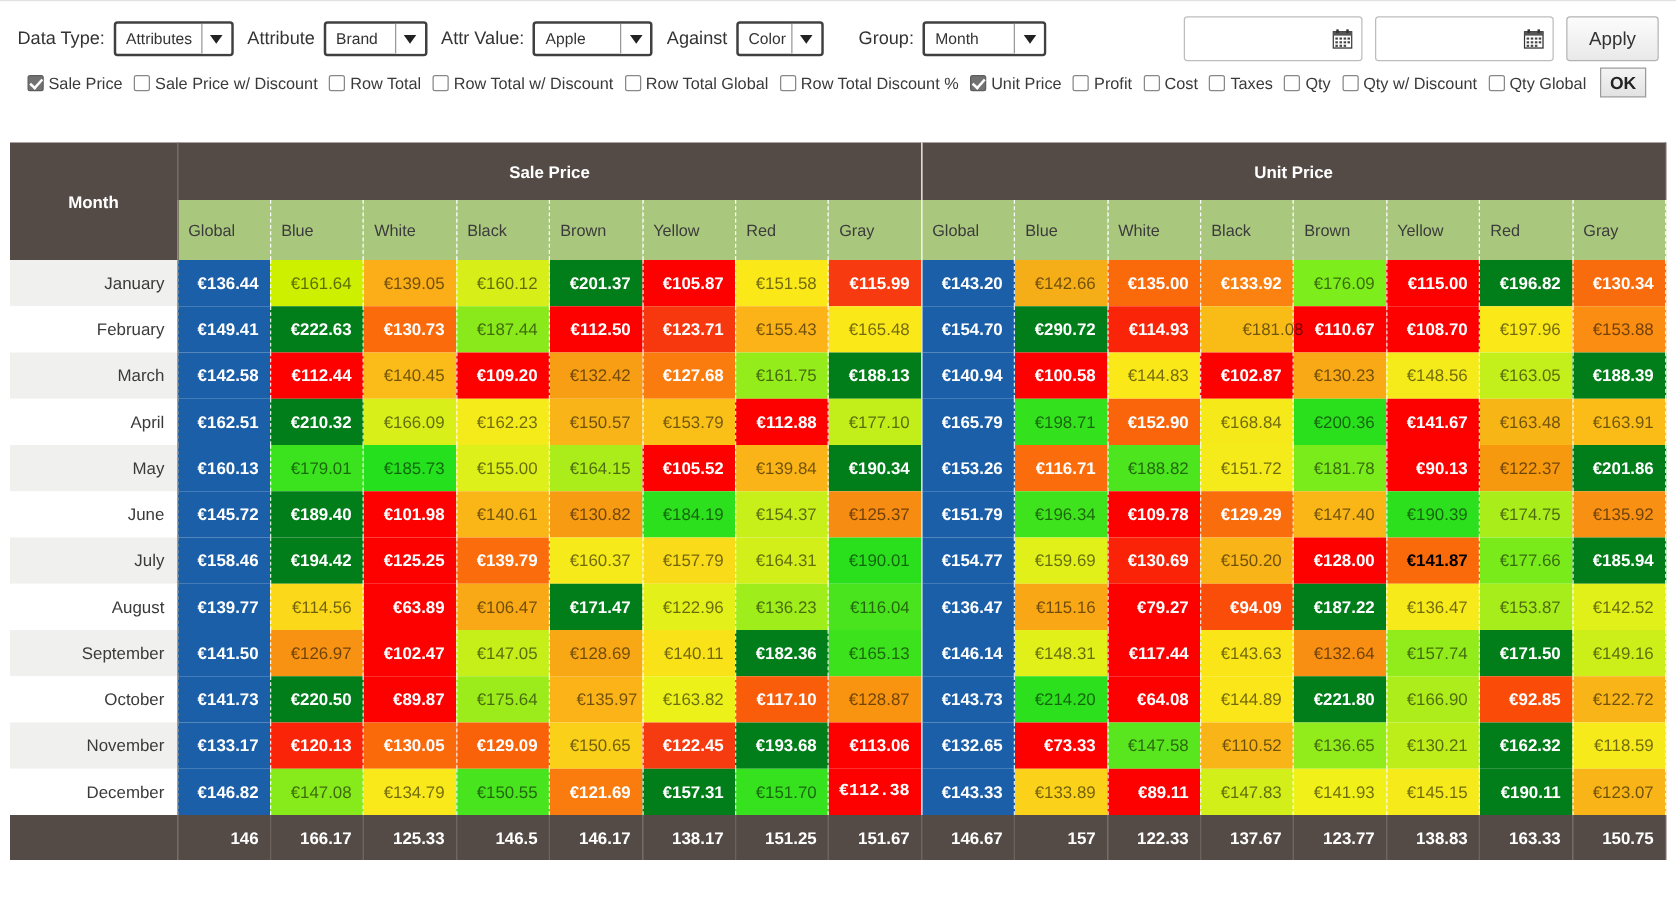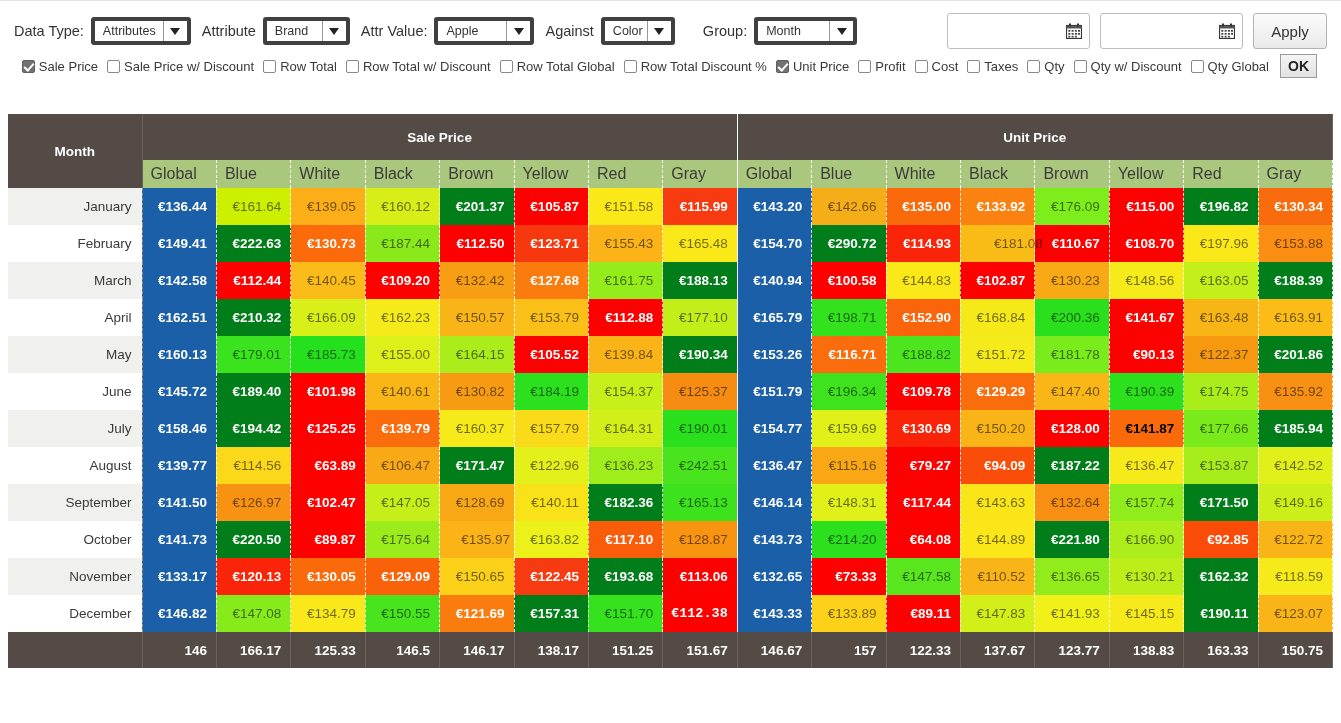--- a/index.html
+++ b/index.html
@@ -24,21 +24,21 @@
     font-size: 14.5px;
     color: #333333;
     white-space: nowrap;
   }
   .ml { margin-left: 7px; }
   .selwrap {
     display: inline-flex;
     align-items: stretch;
     height: 28px;
     margin: 0 4px 0 7px;
-    border: 4px solid #404040;
+    border: 2px solid #404040;
     border-radius: 3px;
     background: #fff;
     overflow: hidden;
   }
   .selwrap .selval {
     display: flex;
     align-items: center;
     padding: 0 8px;
     font-size: 12.5px;
     color: #333;
@@ -160,23 +160,23 @@
     color: #ffffff;
     font-size: 13.5px;
     font-weight: bold;
     height: 46px;
     text-align: center;
     border-right: 1px solid #6d625c;
   }
   .hdr-green {
     background: #aac77e;
     color: #3b3b3b;
-    font-size: 16px;
+    font-size: 13px;
     font-weight: normal;
-    height: 28px;
+    height: 48px;
     text-align: left;
     padding-left: 8px !important;
     border-right: 1px dashed #ffffff;
   }
   .hdr-green.plain { border-right: 1px solid #aac77e; }
   .rowlabel {
     text-align: right;
     padding-right: 10px !important;
     font-size: 13.5px;
     color: #3a3a3a;
@@ -527,21 +527,21 @@
         </tr>
         <tr class="">
           <td class="rowlabel">August</td>
           <td class="cell bold" style="background: rgb(26, 95, 168); color: rgb(255, 255, 255);">€139.77</td>
           <td class="cell" style="background: rgb(251, 216, 25); color: rgba(0, 0, 0, 0.55);">€114.56</td>
           <td class="cell bold" style="background: rgb(253, 0, 0); color: rgb(255, 255, 255);">€63.89</td>
           <td class="cell" style="background: rgb(248, 169, 21); color: rgba(0, 0, 0, 0.55);">€106.47</td>
           <td class="cell bold" style="background: rgb(1, 125, 26); color: rgb(255, 255, 255);">€171.47</td>
           <td class="cell" style="background: rgb(228, 240, 25); color: rgba(0, 0, 0, 0.55);">€122.96</td>
           <td class="cell" style="background: rgb(159, 237, 27); color: rgba(0, 0, 0, 0.55);">€136.23</td>
-          <td class="cell sep-col" style="background: rgb(74, 228, 30); color: rgba(0, 0, 0, 0.55);">€242.51</td>
+          <td class="cell sep-col" style="background: rgb(74, 228, 30); color: rgba(0, 0, 0, 0.55);">€116.04</td>
           <td class="cell bold" style="background: rgb(26, 95, 168); color: rgb(255, 255, 255);">€136.47</td>
           <td class="cell" style="background: rgb(249, 167, 21); color: rgba(0, 0, 0, 0.55);">€115.16</td>
           <td class="cell bold" style="background: rgb(253, 0, 0); color: rgb(255, 255, 255);">€79.27</td>
           <td class="cell bold" style="background: rgb(250, 77, 10); color: rgb(255, 255, 255);">€94.09</td>
           <td class="cell bold" style="background: rgb(1, 125, 26); color: rgb(255, 255, 255);">€187.22</td>
           <td class="cell" style="background: rgb(247, 234, 26); color: rgba(0, 0, 0, 0.55);">€136.47</td>
           <td class="cell" style="background: rgb(166, 237, 27); color: rgba(0, 0, 0, 0.55);">€153.87</td>
           <td class="cell" style="background: rgb(226, 240, 25); color: rgba(0, 0, 0, 0.55);">€142.52</td>
         </tr>
         <tr class="alt">

